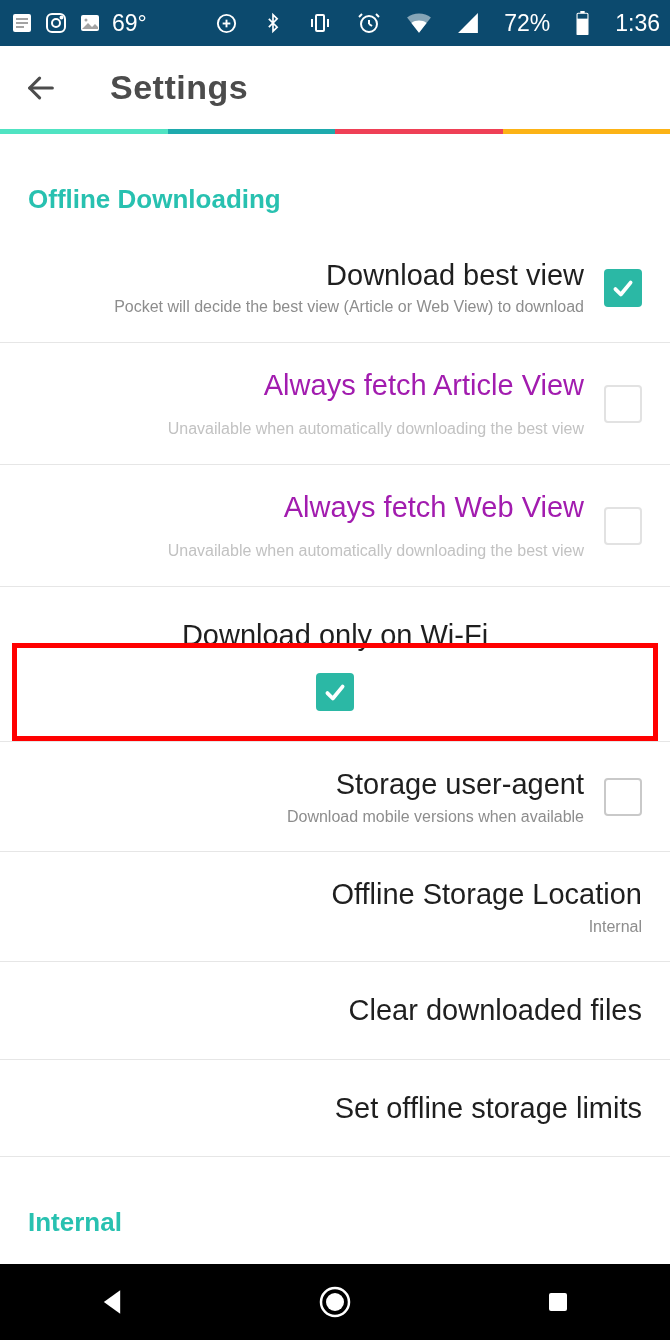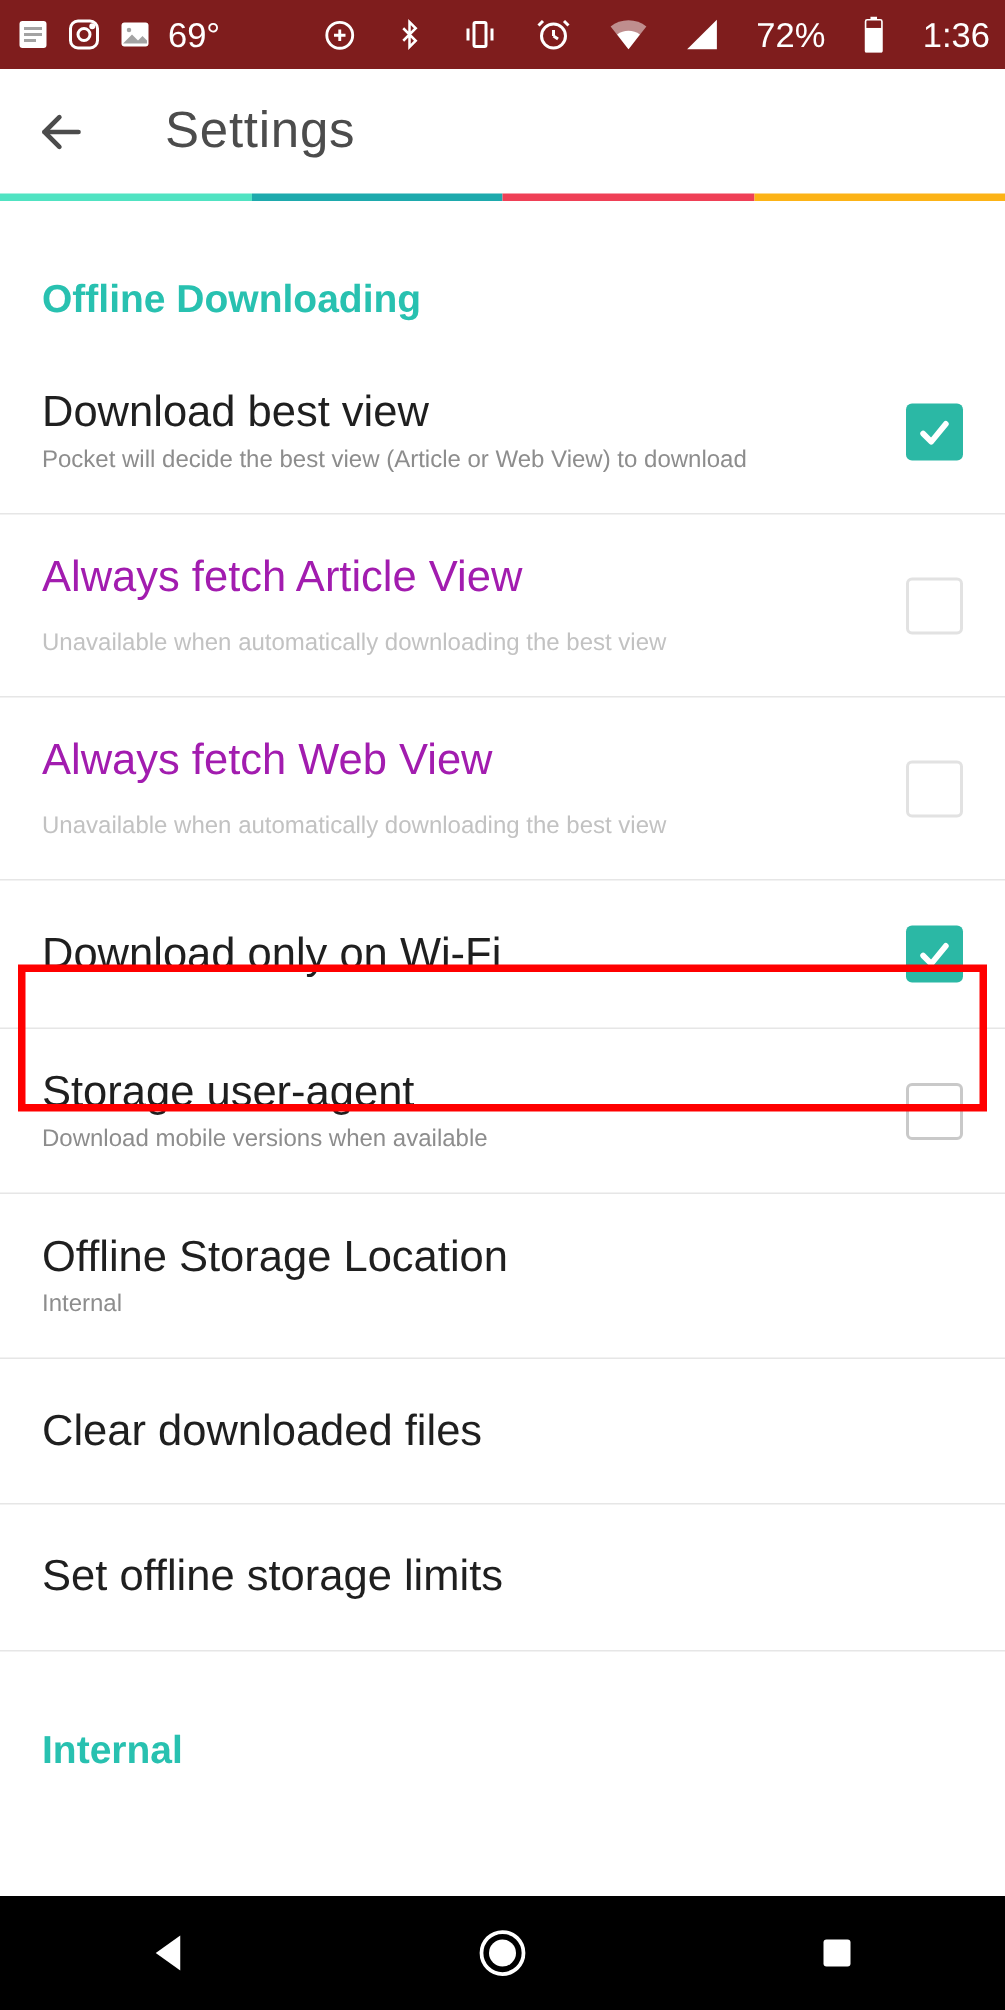--- a/index.html
+++ b/index.html
@@ -1,44 +1,44 @@
 <!DOCTYPE html>
 <html><head>
 <meta charset="utf-8">
 <style>
   * { box-sizing: border-box; margin: 0; padding: 0; }
   html, body { width: 670px; height: 1340px; font-family: -apple-system, "Helvetica Neue", Arial, sans-serif; background: #fff; }
   .screen { width: 670px; height: 1340px; display: flex; flex-direction: column; position: relative; }
 
   
-  .status-bar { height: 46px; background: #7f1d1d; display: flex; align-items: center; justify-content: space-between; padding: 0 10px; color: #fff; font-size: 24px; }
+  .status-bar { height: 46px; background: #0c4a6e; display: flex; align-items: center; justify-content: space-between; padding: 0 10px; color: #fff; font-size: 24px; }
   .status-left { display: flex; align-items: center; gap: 10px; }
   .status-right { display: flex; align-items: center; gap: 25px; }
   .st-icon { display: inline-flex; align-items: center; justify-content: center; }
   .st-icon svg { display: block; }
 
   
   .app-header { height: 83px; display: flex; align-items: center; padding: 0 24px; gap: 52px; background: #fff; }
-  .app-title { font-size: 34px; font-weight: 400; color: #4c4c4c; letter-spacing: 0.5px; }
+  .app-title { font-size: 34px; font-weight: 700; color: #4c4c4c; letter-spacing: 0.5px; }
   .back-btn { display: inline-flex; }
 
   
   .stripe { height: 5px; display: flex; }
   .stripe span { flex: 1; }
   .s1 { background: #50e3c2; }
   .s2 { background: #1eaaad; }
   .s3 { background: #ef4056; }
   .s4 { background: #fcb316; }
 
   
   .content { flex: 1; overflow: hidden; }
   .section-header { color: #28c1b0; font-size: 26px; font-weight: 600; padding: 50px 28px 18px 28px; }
 
   .row { padding: 24px 28px; border-bottom: 1px solid #e6e6e6; display: flex; align-items: center; gap: 20px; }
-  .row .text { flex: 1; }
+  .row .text { flex: 1; text-align: right; }
   .row .title { font-size: 29px; color: #1f1f1f; line-height: 1.25; }
   .row .subtitle { font-size: 16px; color: #8d8d8d; line-height: 1.3; margin-top: 4px; }
   .row.disabled .title { color: #a21caf; }
   .row.disabled .subtitle { color: #c2c2c2; margin-top: 16px; }
 
   .checkbox { width: 38px; height: 38px; border-radius: 4px; display: inline-flex; align-items: center; justify-content: center; flex-shrink: 0; }
   .checkbox.checked { background: #2bb8a5; }
   .checkbox.unchecked { border: 2.5px solid #c9c9c9; background: #fff; }
   .checkbox.unchecked.light { border-color: #e2e2e2; }
   .checkbox svg { display: block; }
@@ -175,21 +175,21 @@
     </div>
 
     <div class="row disabled">
       <div class="text">
         <div class="title">Always fetch Web View</div>
         <div class="subtitle">Unavailable when automatically downloading the best view</div>
       </div>
       <span class="checkbox unchecked light"></span>
     </div>
 
-    <div class="row" style="padding-top:30px; padding-bottom:30px;">
+    <div class="row" style="padding-top:30px; padding-bottom:30px;flex-direction:column;">
       <div class="text">
         <div class="title">Download only on Wi-Fi</div>
       </div>
       <span class="checkbox checked">
         <svg width="26" height="26" viewBox="0 0 24 24" fill="none" stroke="#fff" stroke-width="3.5" stroke-linecap="round" stroke-linejoin="round">
             <polyline points="5 13 10 18 19 7"></polyline>
           </svg>
       </span>
     </div>
 

